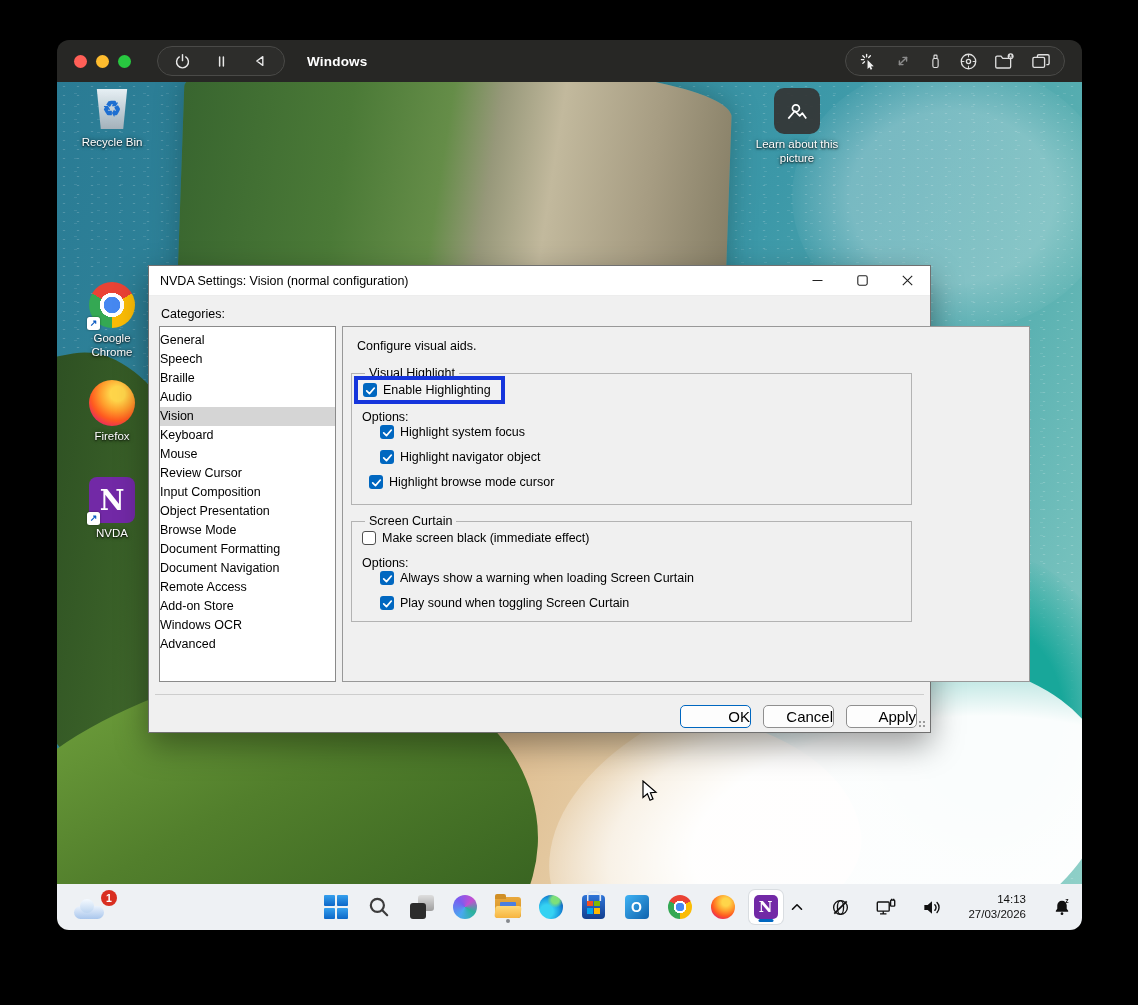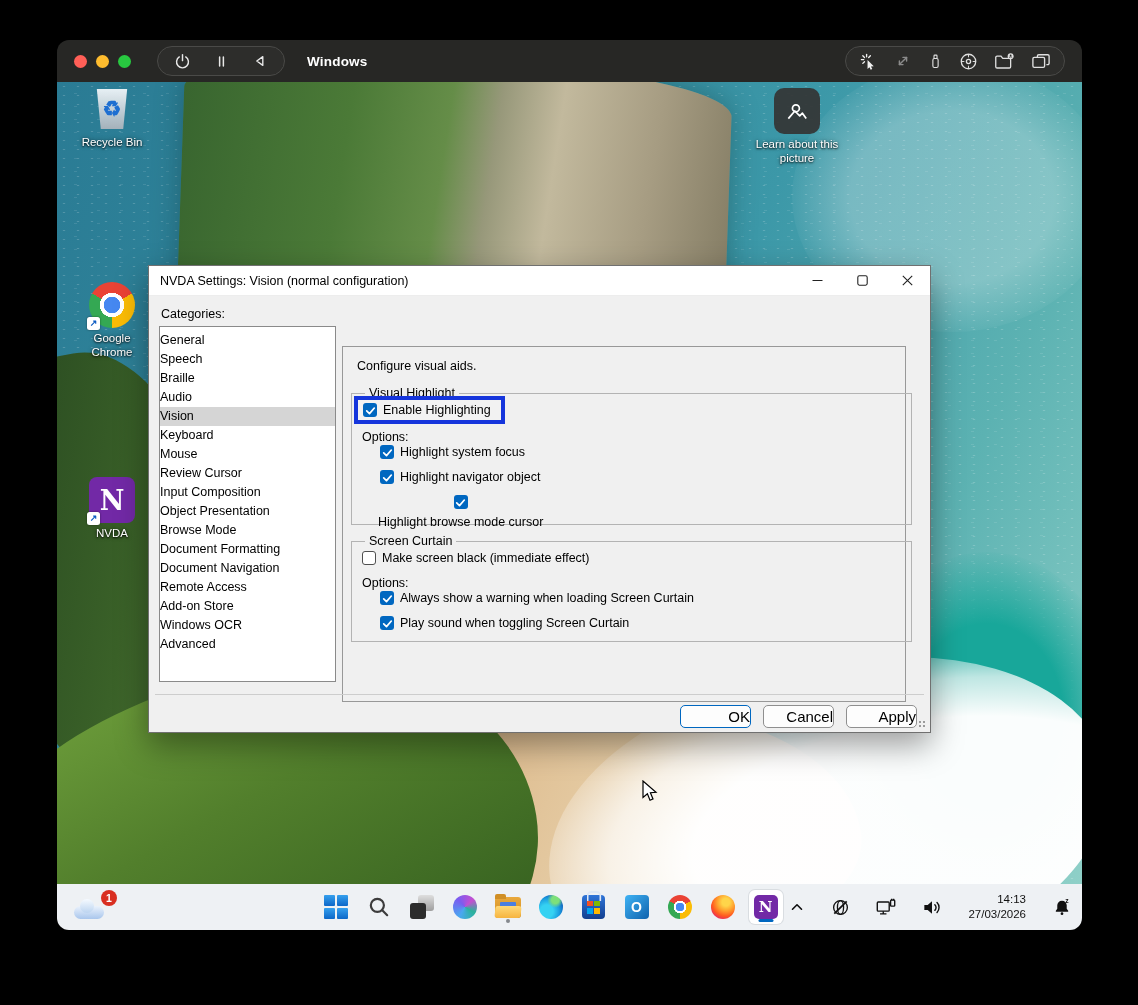--- a/index.html
+++ b/index.html
@@ -81,34 +81,34 @@
     border:1px solid #707070; box-shadow:0 12px 30px rgba(0,0,0,.38); z-index:5; font-size:12.5px; color:#000; }
   .dlg-titlebar { height:30px; background:#fff; display:flex; align-items:center; padding-left:11px; border-bottom:1px solid #ededed; }
   .dlg-title { font-size:12.5px; }
   .dlg-btns { margin-left:auto; display:flex; height:100%; }
   .dlg-btn { width:45px; height:100%; display:flex; align-items:center; justify-content:center; }
   .cats-label { position:absolute; left:12px; top:41px; }
   .cats { position:absolute; left:10px; top:60px; width:177px; height:356px; background:#fff;
     border:1px solid #8a8a8a; padding-top:4px; overflow:hidden; }
   .cat { height:19px; line-height:19px; padding-left:0; white-space:nowrap; }
   .cat.selected { background:#d5d5d5; }
-  .panel { position:absolute; left:193px; top:60px; width:564px; height:356px; background:#f0f0f0; border:1px solid #989898;margin-top:20px; }
+  .panel { position:absolute; left:193px; top:60px; width:688px; height:356px; background:#f0f0f0; border:1px solid #989898; }
   .intro { position:absolute; left:14px; top:12px; }
   .group { position:absolute; left:8px; width:561px; border:1px solid #b3b3b3; }
   .g-vh { top:46px; height:132px; }
   .g-sc { top:194px; height:101px; }
   .g-title { position:absolute; top:-8px; left:13px; background:#f0f0f0; padding:0 4px; z-index:1; }
   .focusbox { position:absolute; left:2px; top:2px; z-index:2; border:4px solid #1535dc; background:#f2f2f2;
     display:flex; align-items:center; gap:6px; padding:3px 10px 3px 5px; }
   .cbrow { position:absolute; display:flex; align-items:center; gap:6px; white-space:nowrap; }
   .cb { width:14px; height:14px; border-radius:3px; flex:0 0 14px; }
   .cb.on { background:#0067c0; display:flex; align-items:center; justify-content:center; }
   .cb.off { background:#fff; border:1px solid #4f4f4f; }
   .opts-label { position:absolute; white-space:nowrap; }
-  .vh-opts { left:10px; top:36px; } .vh-r1 { left:28px; top:51px; } .vh-r2 { left:28px; top:76px; } .vh-r3 { left:26px; top:101px;flex-direction:column; }
+  .vh-opts { left:10px; top:36px; } .vh-r1 { left:28px; top:51px; } .vh-r2 { left:28px; top:76px; } .vh-r3 { left:17px; top:101px; }
   .sc-r0 { left:10px; top:9px; } .sc-opts { left:10px; top:34px; } .sc-r1 { left:28px; top:49px; } .sc-r2 { left:28px; top:74px; }
   .sep { position:absolute; left:6px; right:6px; top:428px; border-top:1px solid #cdcdcd; }
   .dlg-push { position:absolute; top:439px; width:71px; height:23px; background:#fdfdfd; border:1px solid #8f8f8f;
     border-radius:5px; font-size:15px; font-family:"Liberation Sans", sans-serif; text-align:right; line-height:20px; }
   .b-ok { left:531px; border:1.5px solid #0067c0; }
   .b-cancel { left:614px; } .b-apply { left:697px; }
   .grip { position:absolute; right:3px; bottom:3px; width:9px; height:9px;
     background-image:radial-gradient(#9a9a9a 1px, transparent 1.3px); background-size:4px 4px; }
 
   
@@ -250,20 +250,26 @@
         </div>
       <div class="lbl">Learn about this picture</div>
     </div>
     <div class="dicon di-chrome">
       <div class="img">
           <div class="ball s46 chrome-ball"></div>
         <span class="sc-arrow"></span>
         </div>
       <div class="lbl">Google Chrome</div>
     </div>
+    <div class="dicon di-firefox">
+      <div class="img">
+          <div class="ball s46 firefox-ball"></div>
+        </div>
+      <div class="lbl">Firefox</div>
+    </div>
     <div class="dicon di-nvda">
       <div class="img">
           <div class="nvda-tile s46"></div>
         <span class="sc-arrow"></span>
         </div>
       <div class="lbl">NVDA</div>
     </div>
 
     <div class="nvda-dialog">
       <div class="dlg-titlebar">

